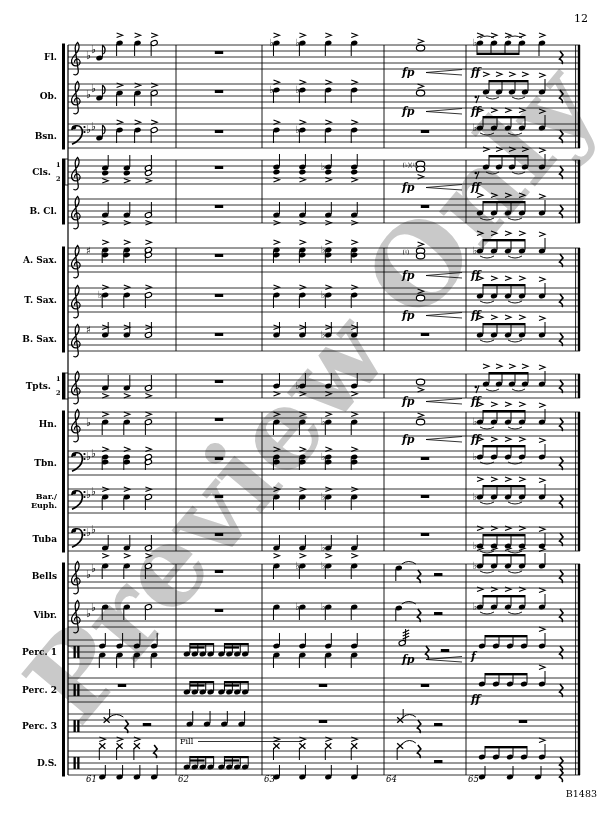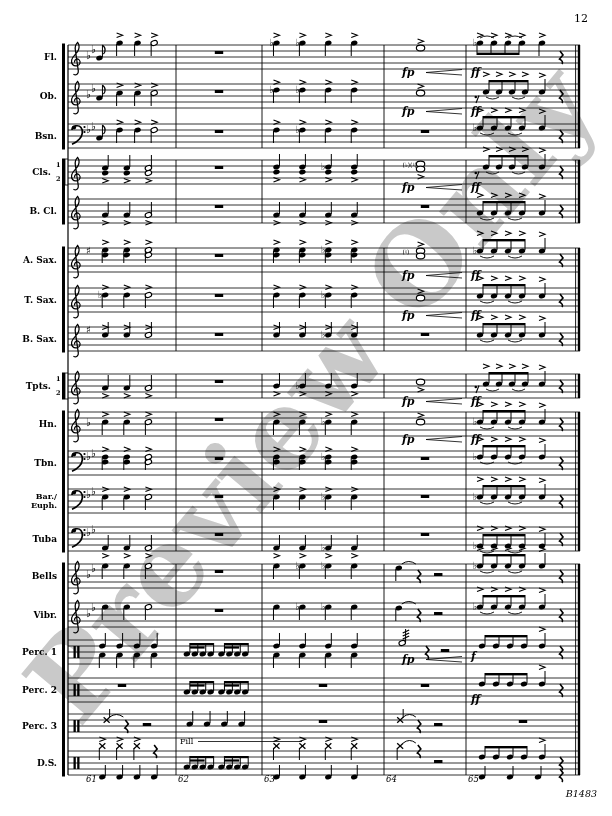--- a/index.html
+++ b/index.html
@@ -4,21 +4,21 @@
 <style>
   html,body{margin:0;padding:0;background:#fff;}
   .page{position:relative;width:612px;height:816px;background:#ffffff;
         font-family:"DejaVu Serif","Liberation Serif",serif;overflow:hidden;}
   .watermark{position:absolute;left:-95px;top:330px;width:810px;text-align:center;
         transform:rotate(-50deg);font-weight:bold;font-size:110px;color:#c9c9c9;
         z-index:0;letter-spacing:1px;white-space:nowrap;
         font-family:"DejaVu Serif","Liberation Serif",serif;}
   .score-svg{position:absolute;left:0;top:0;z-index:1;}
   .page-number{position:absolute;top:12px;right:24px;font-size:11px;color:#000;z-index:2;}
-  .catalog{position:absolute;top:788px;right:15px;font-size:9.5px;color:#000;z-index:2;font-style:italic;}
+  .catalog{position:absolute;top:788px;right:15px;font-size:9.5px;color:#000;z-index:2;}
 </style>
 </head>
 <body>
 
 <div class="page">
   <div class="watermark">Preview Only</div>
   <svg id="score" class="score-svg" width="612" height="816" viewBox="0 0 612 816">
       <g>
         <line x1="68" y1="45" x2="580" y2="45" stroke="#000" stroke-width="0.8"></line>
         <line x1="68" y1="51" x2="580" y2="51" stroke="#000" stroke-width="0.8"></line>

